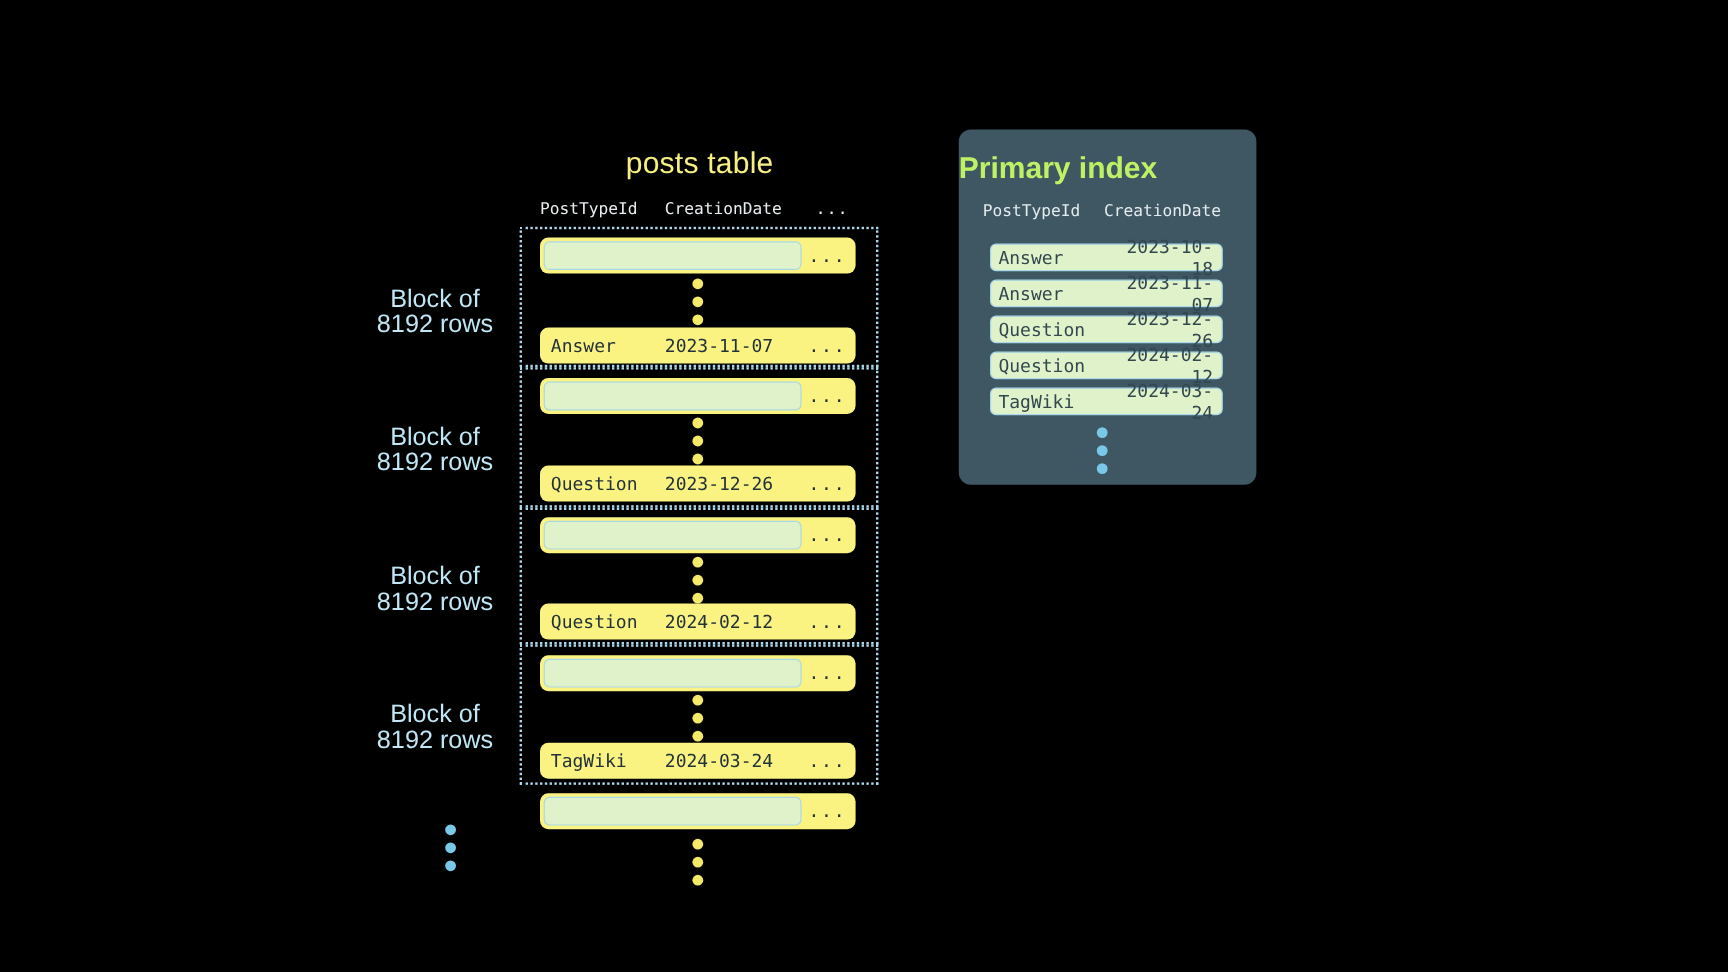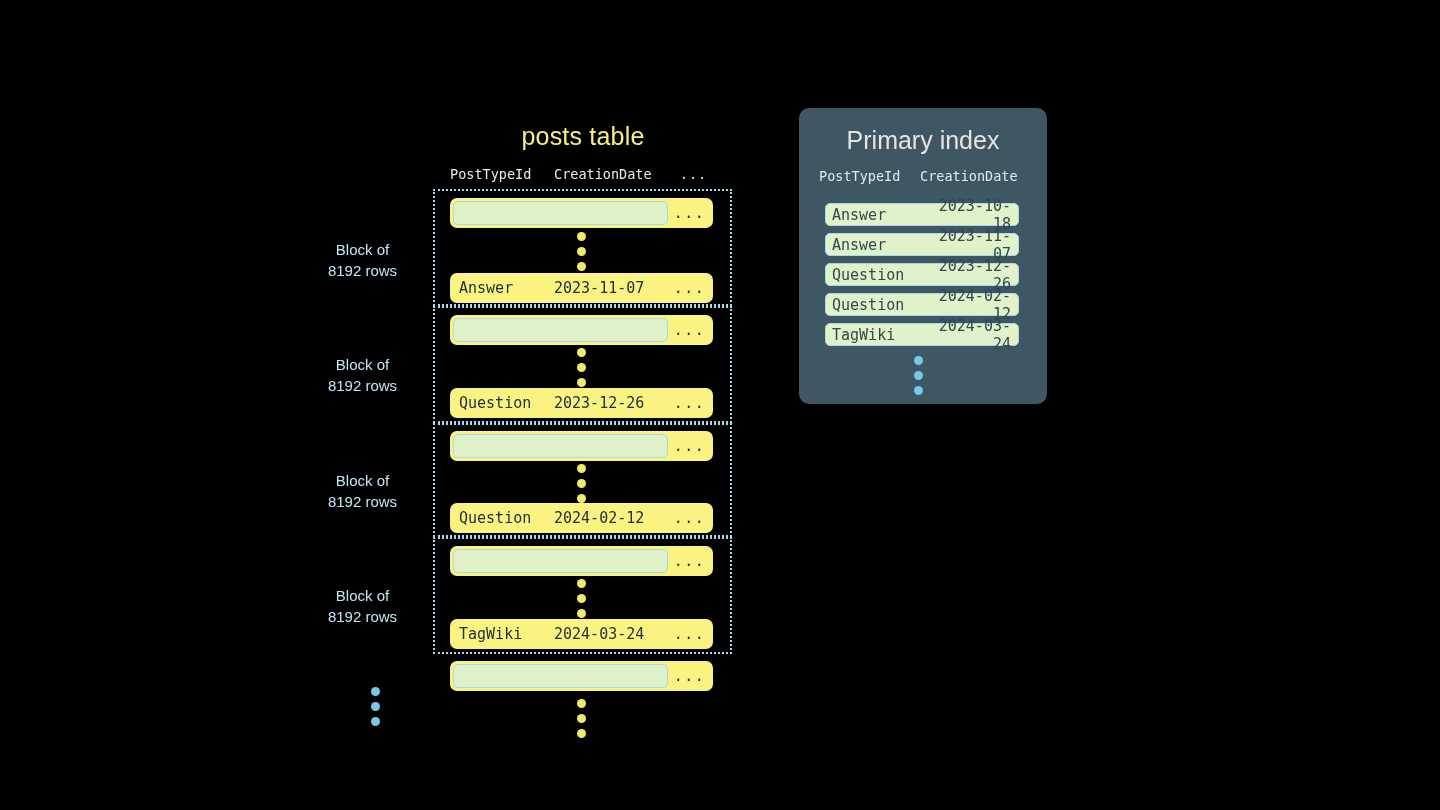--- a/index.html
+++ b/index.html
@@ -61,21 +61,21 @@
   #block-1 { top: 189px;  height: 117px; }
   #block-2 { top: 306px;  height: 117px; }
   #block-3 { top: 423px;  height: 114px; }
   #block-4 { top: 537px;  height: 117px; }
 
   .block-label {
     position: absolute;
     left: 300px;
     width: 125px;
     text-align: center;
-    font-size: 15px;
+    font-size: 21px;
     line-height: 21px;
     color: #bfe7f5;
   }
   #label-1 { top: 239px; }
   #label-2 { top: 354px; }
   #label-3 { top: 470px; }
   #label-4 { top: 585px; }
 
   
   .row {
@@ -141,23 +141,23 @@
     width: 248px;
     height: 296px;
     background: #3f5663;
     border-radius: 10px;
   }
 
   #index-title {
     position: absolute;
     left: 0; top: 18px;
     width: 248px;
-    text-align: center;
     font-size: 25px;
-    color: #e5e5e5;
+    color: #bef264;
+    font-weight: bold;
   }
 
   #index-colheaders {
     position: absolute;
     left: 20px;
     top: 60px;
     width: 210px;
     display: flex;
     font-family: "DejaVu Sans Mono", monospace;
     font-size: 13.5px;

